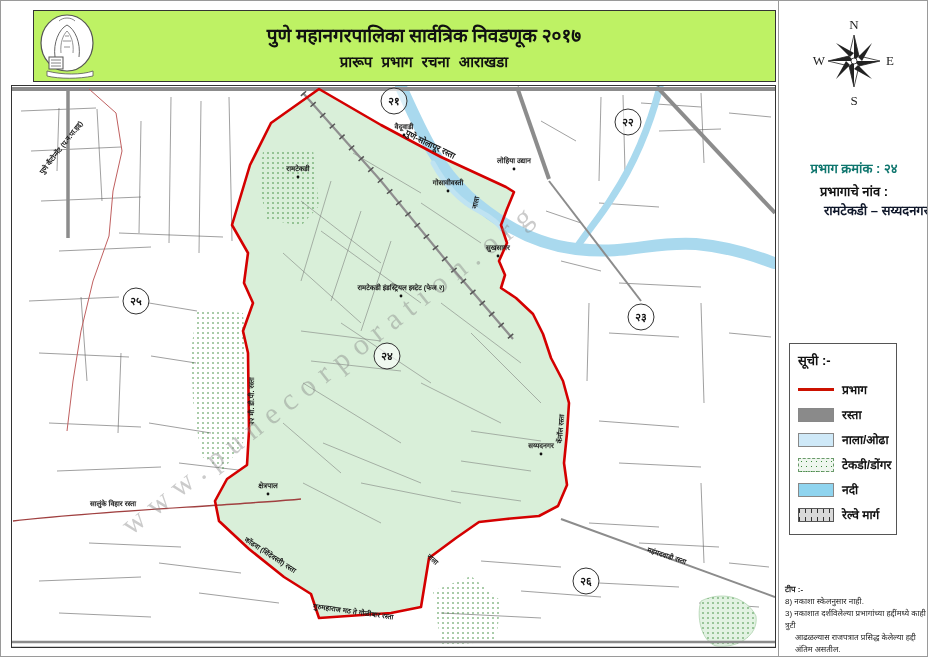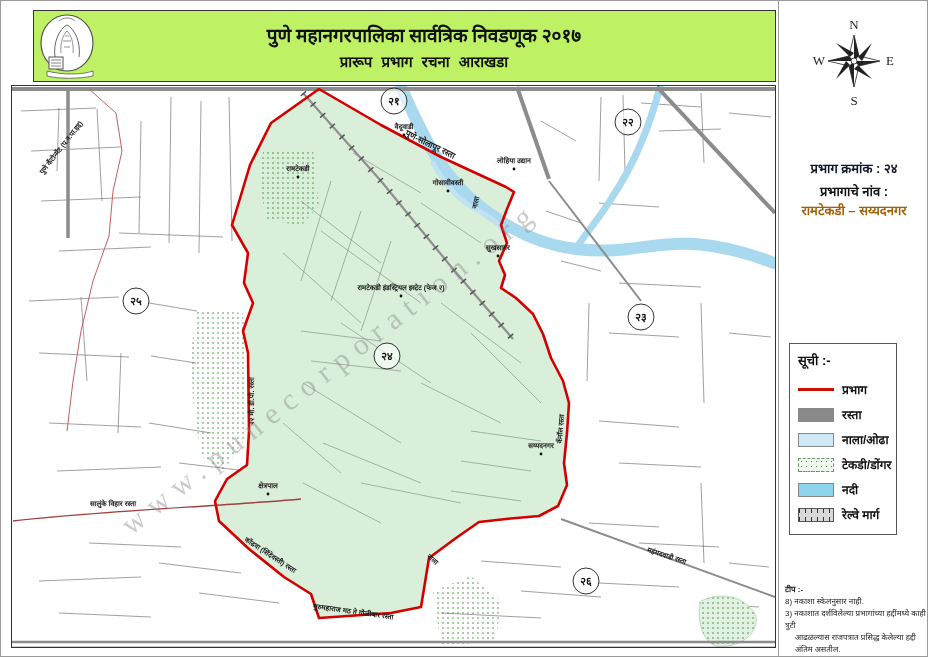--- a/index.html
+++ b/index.html
@@ -15,23 +15,23 @@
   .map-box{position:absolute;left:10px;top:84px;width:765px;height:563px;border:1px solid #333;background:#fff;box-sizing:border-box;}
   .map-box svg{display:block;}
   .map-label{font-size:7px;font-weight:bold;fill:#1a1a1a;text-anchor:middle;font-family:"Liberation Sans",sans-serif;}
   .map-label.big{font-size:8.5px;}
   .ward-num{font-size:11px;font-weight:bold;fill:#111;text-anchor:middle;}
   .watermark{font-size:30px;letter-spacing:9px;fill:rgba(130,130,130,0.42);font-family:"Liberation Serif",serif;}
   
   .sidebar{position:absolute;left:777px;top:0;width:151px;height:657px;border-left:1px solid #9a9a9a;box-sizing:border-box;background:#fff;}
   .compass{position:absolute;left:33px;top:10px;}
   .compass text{font-size:13px;fill:#222;font-family:"Liberation Serif",serif;}
-  .ward-no{position:absolute;top:158px;width:100%;text-align:center;font-size:13px;font-weight:bold;color:#0f172a;}
+  .ward-no{position:absolute;top:158px;width:100%;text-align:center;font-size:13px;font-weight:bold;color:#0f766e;}
   .ward-name-label{position:absolute;top:181px;width:100%;text-align:center;font-size:13px;font-weight:bold;color:#111;}
-  .ward-name{position:absolute;top:200px;width:100%;text-align:center;font-size:13px;font-weight:bold;color:#a16207;}
+  .ward-name{position:absolute;top:200px;width:100%;text-align:right;font-size:13px;font-weight:bold;color:#0f172a;}
   .legend-box{position:absolute;left:10px;top:342px;width:108px;height:192px;border:1px solid #555;box-sizing:border-box;padding:7px 8px;}
   .legend-title{font-size:13px;font-weight:bold;color:#111;margin-bottom:8px;}
   .leg-row{display:flex;align-items:center;height:25px;}
   .swatch{width:36px;height:14px;margin-right:8px;box-sizing:border-box;flex:0 0 36px;}
   .swatch.red-line{height:0;border-top:3px solid #c11;background:none!important;}
   .swatch.solid{border:1px solid #888;}
   .swatch.dotted{border:1px dashed #6a9a6a;
      background-image:radial-gradient(#3a8a3a 22%,transparent 24%);background-size:5px 5px;}
   .swatch.railway{border:1px solid #555;
      background-image:repeating-linear-gradient(90deg,#333 0 1px,transparent 1px 6px),repeating-linear-gradient(90deg,#333 0 1px,transparent 1px 6px);

